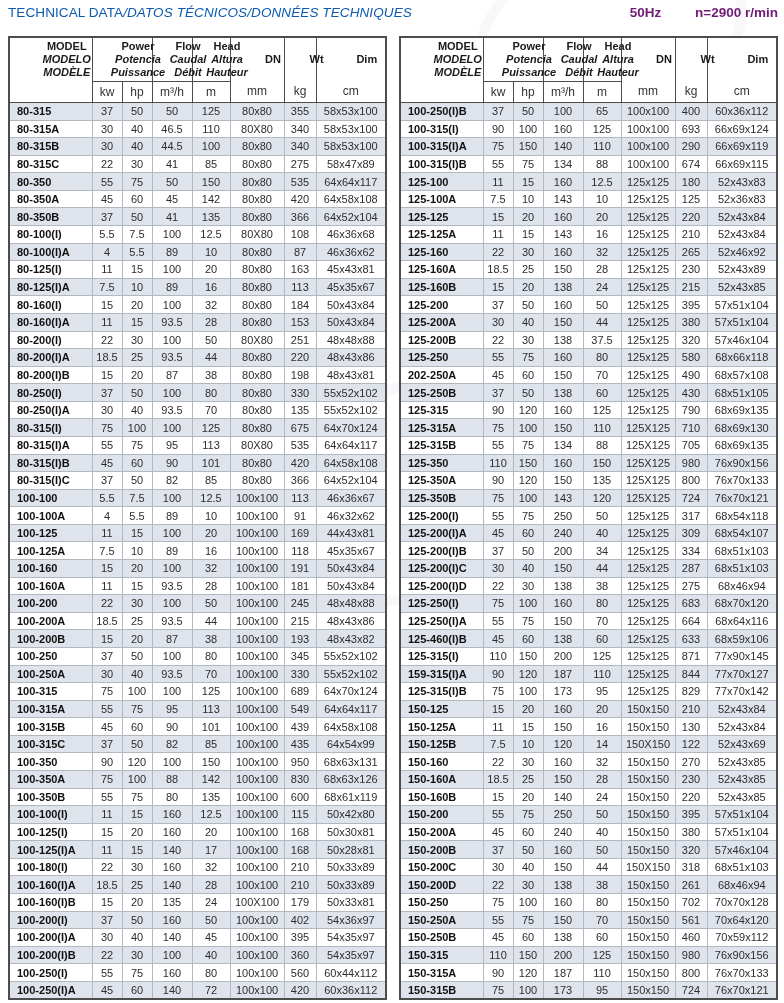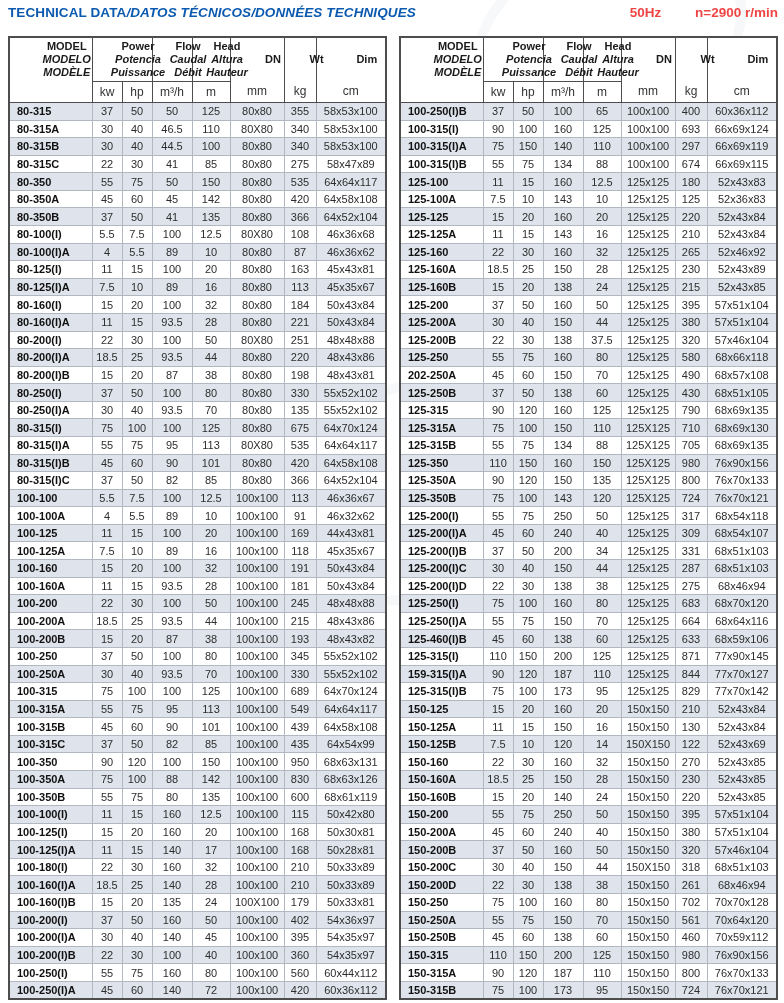--- a/index.html
+++ b/index.html
@@ -10,23 +10,23 @@
   
   .wm { position:absolute; border-radius:50%; border:10px solid rgba(125,135,150,0.06); pointer-events:none; }
   .wm1 { width:260px; height:170px; left:470px; top:-60px; transform:rotate(-18deg); }
   .wm2 { width:300px; height:200px; left:260px; top:380px; transform:rotate(-18deg); }
   .wm3 { width:280px; height:190px; left:480px; top:720px; transform:rotate(-18deg); }
 
   .titlebar {
     position:absolute; top:5px; left:8px; right:6px;
     display:flex; justify-content:space-between; align-items:baseline;
   }
-  .doc-title { font-size:13.5px; font-weight:bold; color:#0b5ab0; letter-spacing:0.1px; white-space:nowrap; }
+  .doc-title { font-size:13.5px; font-weight:normal; color:#0b5ab0; letter-spacing:0.1px; white-space:nowrap; }
   .doc-title .it { font-style:italic; }
-  .freq-group { font-size:13.5px; font-weight:bold; color:#ef4444; white-space:nowrap; }
+  .freq-group { font-size:13.5px; font-weight:bold; color:#701a75; white-space:nowrap; }
   .freq-group .speed { margin-left:30px; }
 
   table.spec {
     position:absolute; top:36px; width:377px;
     border-collapse:collapse; table-layout:fixed;
     border:2px solid #4d4d4d;
   }
   table.spec.left  { left:8px; }
   table.spec.right { left:399px; }
 
@@ -267,21 +267,21 @@
           <td>184</td>
           <td>50x43x84</td>
         </tr>
         <tr>
           <td class="model">80-160(I)A</td>
           <td>11</td>
           <td>15</td>
           <td>93.5</td>
           <td>28</td>
           <td>80x80</td>
-          <td>221</td>
+          <td>153</td>
           <td>50x43x84</td>
         </tr>
         <tr>
           <td class="model">80-200(I)</td>
           <td>22</td>
           <td>30</td>
           <td>100</td>
           <td>50</td>
           <td>80X80</td>
           <td>251</td>
@@ -757,21 +757,21 @@
           <td>693</td>
           <td>66x69x124</td>
         </tr>
         <tr>
           <td class="model">100-315(I)A</td>
           <td>75</td>
           <td>150</td>
           <td>140</td>
           <td>110</td>
           <td>100x100</td>
-          <td>297</td>
+          <td>290</td>
           <td>66x69x119</td>
         </tr>
         <tr>
           <td class="model">100-315(I)B</td>
           <td>55</td>
           <td>75</td>
           <td>134</td>
           <td>88</td>
           <td>100x100</td>
           <td>674</td>
@@ -987,21 +987,21 @@
           <td>309</td>
           <td>68x54x107</td>
         </tr>
         <tr>
           <td class="model">125-200(I)B</td>
           <td>37</td>
           <td>50</td>
           <td>200</td>
           <td>34</td>
           <td>125x125</td>
-          <td>331</td>
+          <td>334</td>
           <td>68x51x103</td>
         </tr>
         <tr>
           <td class="model">125-200(I)C</td>
           <td>30</td>
           <td>40</td>
           <td>150</td>
           <td>44</td>
           <td>125x125</td>
           <td>287</td>

